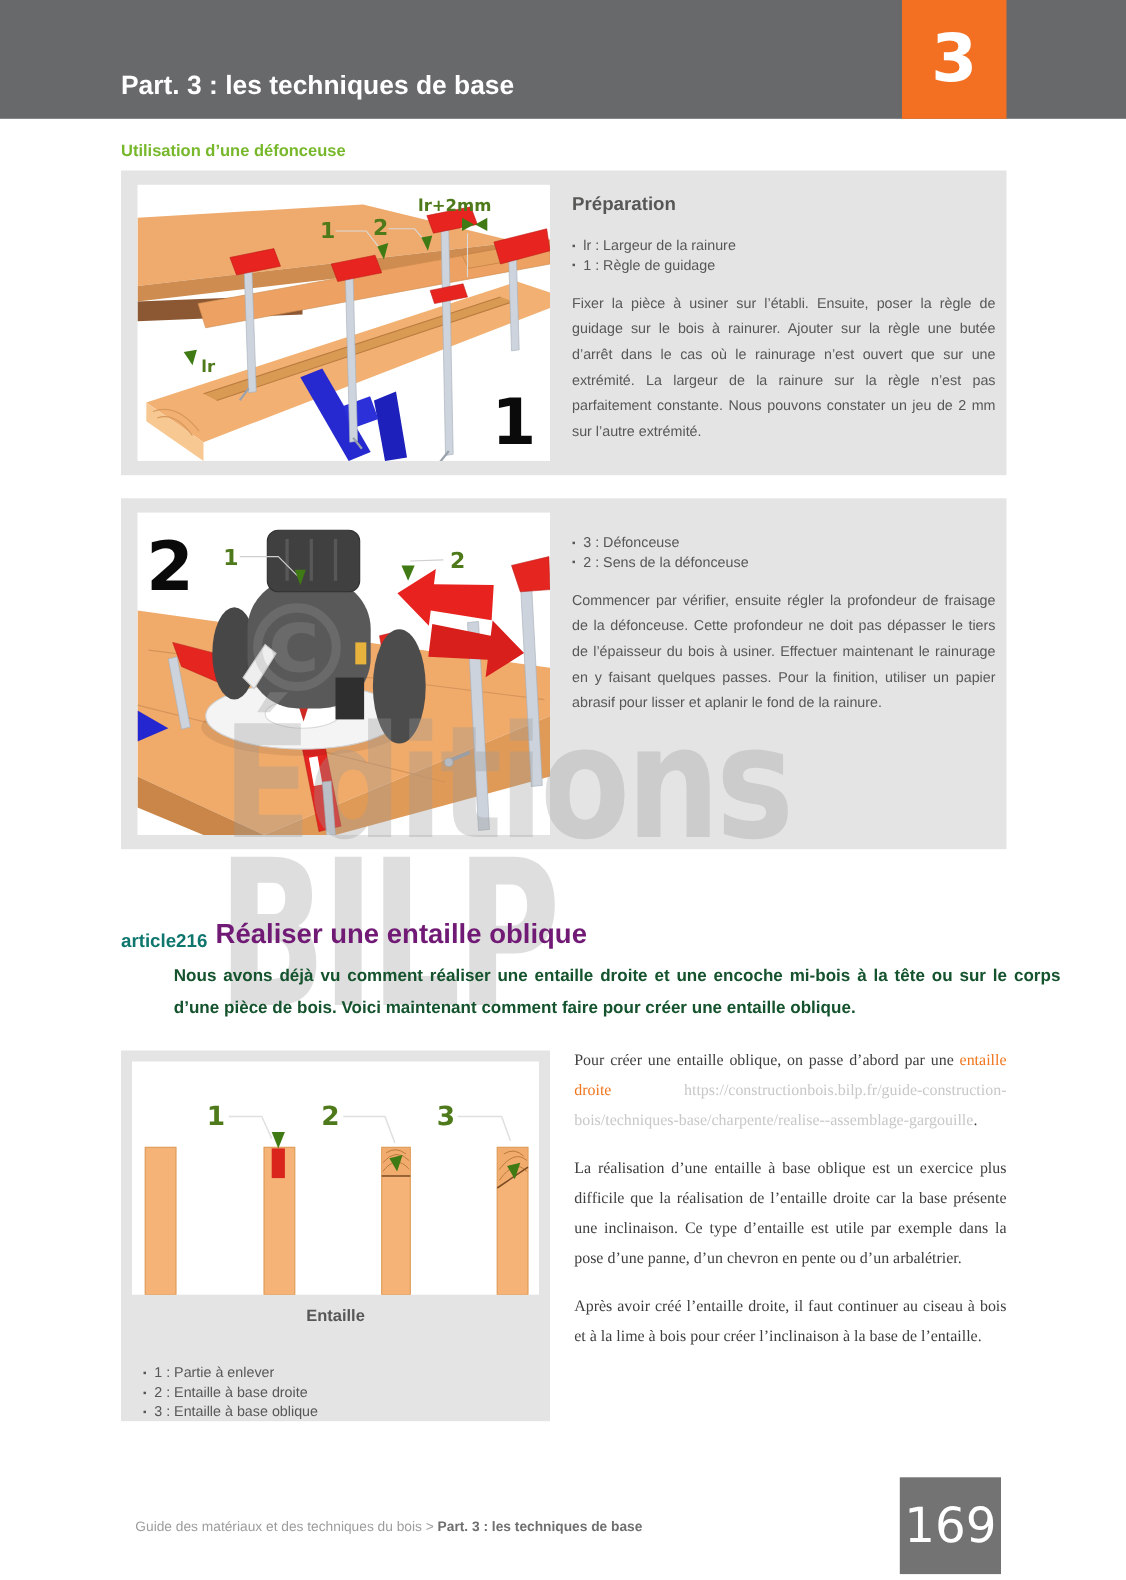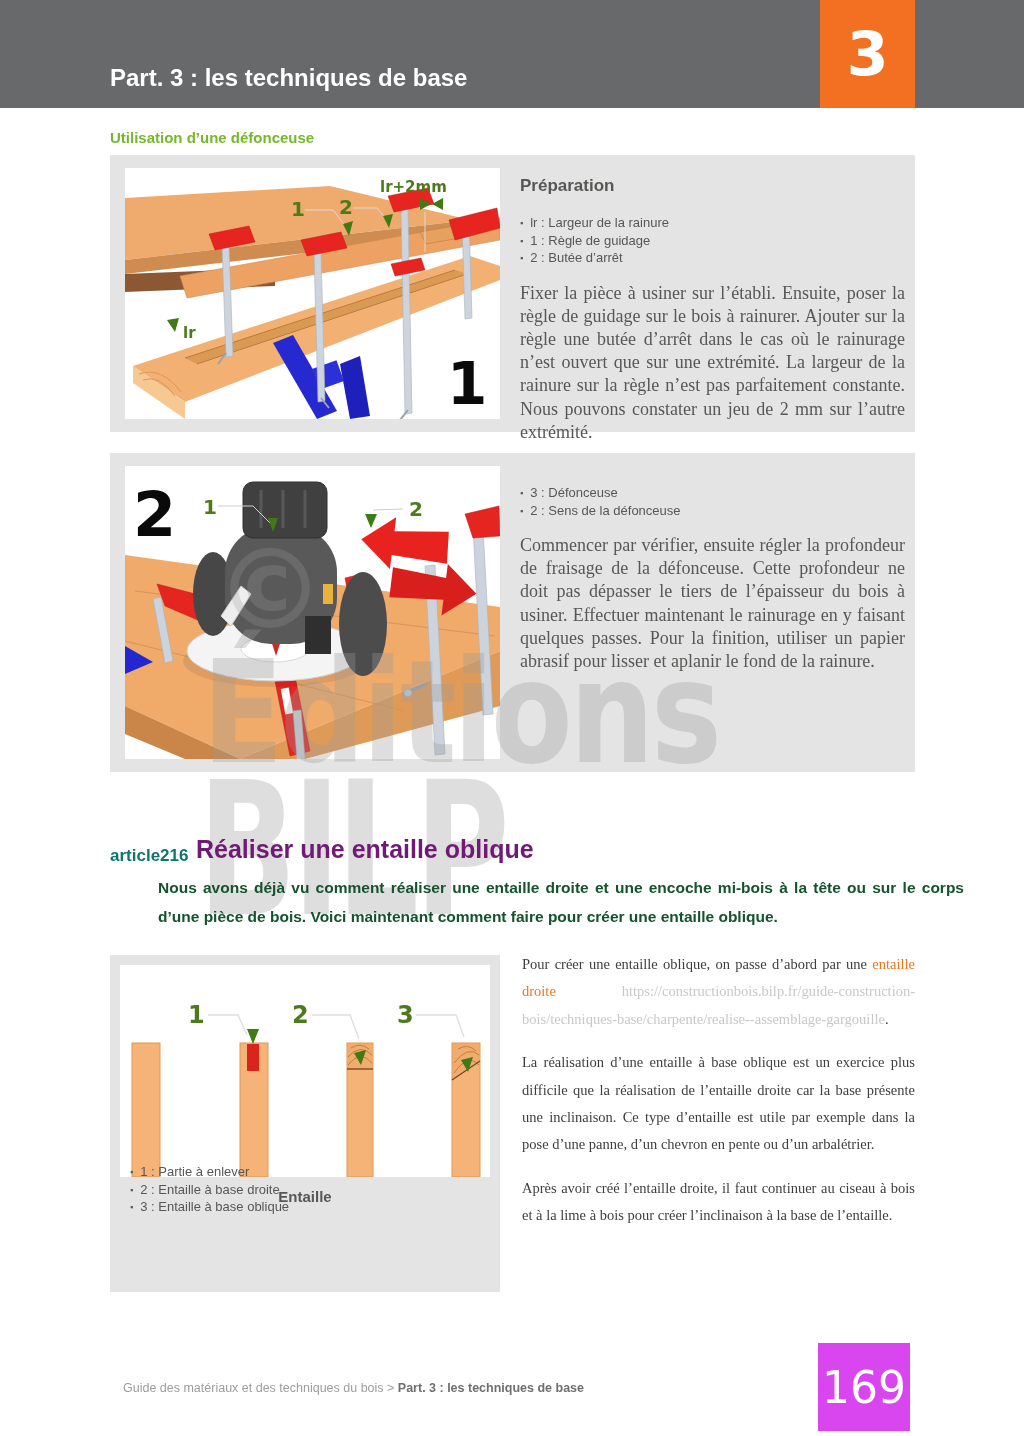--- a/index.html
+++ b/index.html
@@ -26,52 +26,52 @@
   .img2{left:125px;top:466px;width:375px;height:293px;}
   .img3{left:120px;top:965px;width:370px;height:212px;}
 
   .panel-text{z-index:3;color:#575756;}
   .p1text{left:520px;top:168px;width:385px;}
   .p2text{left:520px;top:466px;width:385px;}
   .panel-text h3{margin:8px 0 0 0;font-size:17px;font-weight:bold;color:#575756;
                  font-family:"Liberation Sans",sans-serif;}
   .blist{list-style:none;margin:19px 0 0 0;padding:0;font-size:13px;line-height:16.5px;}
   .blist li::before{content:"▪";font-size:9px;margin-right:7px;position:relative;top:-1px;color:#575756;}
-  .panel-text p{margin:14px 0 0 0;font-size:18px;line-height:23.2px;text-align:justify;font-family:Liberation Serif, serif;}
+  .panel-text p{margin:14px 0 0 0;font-size:13px;line-height:23.2px;text-align:justify;}
 
   
   .wm{color:#9a9a9a;opacity:0.32;font-family:"DejaVu Sans",sans-serif;font-weight:bold;
       line-height:1;z-index:10;pointer-events:none;white-space:nowrap;}
   .wm-c{left:215px;top:535px;font-size:110px;opacity:0.26;}
   .wm-editions{left:202px;top:642px;font-size:142px;letter-spacing:-4px;
                transform:scaleX(0.84);transform-origin:0 0;}
   .wm-bilp{left:198px;top:758px;font-size:185px;letter-spacing:-6px;
            transform:scaleX(0.70);transform-origin:0 0;}
 
   
   .article-ref{left:110px;top:846px;font-size:17px;font-weight:bold;color:#0f766e;z-index:20;}
   .article-title{left:196px;top:835px;font-size:25px;font-weight:bold;color:#701a75;z-index:20;}
   .article-intro{left:110px;top:874px;width:806px;font-size:15.5px;font-weight:bold;
                  line-height:28.5px;color:#14532d;text-align:justify;z-index:20;margin-left:48px;}
 
   
   .fig3-caption{left:120px;top:1188px;width:370px;text-align:center;font-size:15px;
                 font-weight:bold;color:#575756;z-index:3;}
-  .fig3-bullets{left:130px;top:1164px;z-index:3;color:#575756;}
+  .fig3-bullets{left:130px;top:1240px;z-index:3;color:#575756;}
 
   
   .right-col{left:522px;top:951px;width:393px;z-index:20;color:#3e3e3d;font-family:Liberation Serif, serif;}
   .right-col p{margin:0 0 16px 0;font-size:14.5px;line-height:27.4px;text-align:justify;}
   .link-orange{color:#f0751d;}
   .link-url{color:#c8c8c8;overflow-wrap:anywhere;}
 
   
   .footer-breadcrumb{left:123px;top:1381px;font-size:12.5px;color:#9d9d9c;z-index:6;}
   .footer-breadcrumb b{color:#706f6f;}
-  .page-num{left:818px;top:1343px;width:92px;height:88px;background:#d946ef;z-index:6;
+  .page-num{left:818px;top:1343px;width:92px;height:88px;background:#737373;z-index:6;
             display:flex;align-items:center;justify-content:center;
             font-size:44px;color:#ffffff;font-family:"DejaVu Sans",sans-serif;}
 
   svg text.glabel{font-family:"DejaVu Sans",sans-serif;font-weight:bold;fill:#4e7a1b;}
   svg text.bignum{font-family:"DejaVu Sans",sans-serif;font-weight:bold;fill:#0a0a0a;}
 </style>
 </head>
 <body>
 
 <div class="page">
@@ -132,21 +132,20 @@
       <text class="glabel" x="214" y="46" font-size="20">2</text>
       <text class="glabel" x="58" y="170" font-size="15">lr</text>
       <text class="bignum" x="322" y="236" font-size="58">1</text>
     </svg>
   </div>
   <div class="abs panel-text p1text">
     <h3>Préparation</h3>
     <ul class="blist">
       <li>lr : Largeur de la rainure</li>
       <li>1 : Règle de guidage</li>
-      <li>2 : Butée d’arrêt</li>
     </ul>
     <p>Fixer la pièce à usiner sur l’établi. Ensuite, poser la règle de guidage sur le bois à rainurer. Ajouter sur la règle une butée d’arrêt dans le cas où le rainurage n’est ouvert que sur une extrémité. La largeur de la rainure sur la règle n’est pas parfaitement constante. Nous pouvons constater un jeu de 2 mm sur l’autre extrémité.</p>
   </div>
 
   <div class="abs panel panel2"></div>
   <div class="abs imgbox img2">
     <svg width="375" height="293" viewBox="0 0 375 293">
 
       <polygon points="0,89 375,141 375,185 115,293 0,240" fill="#f0aa6a"></polygon>
       <polygon points="375,185 375,240 180,293 115,293" fill="#e09a58"></polygon>

